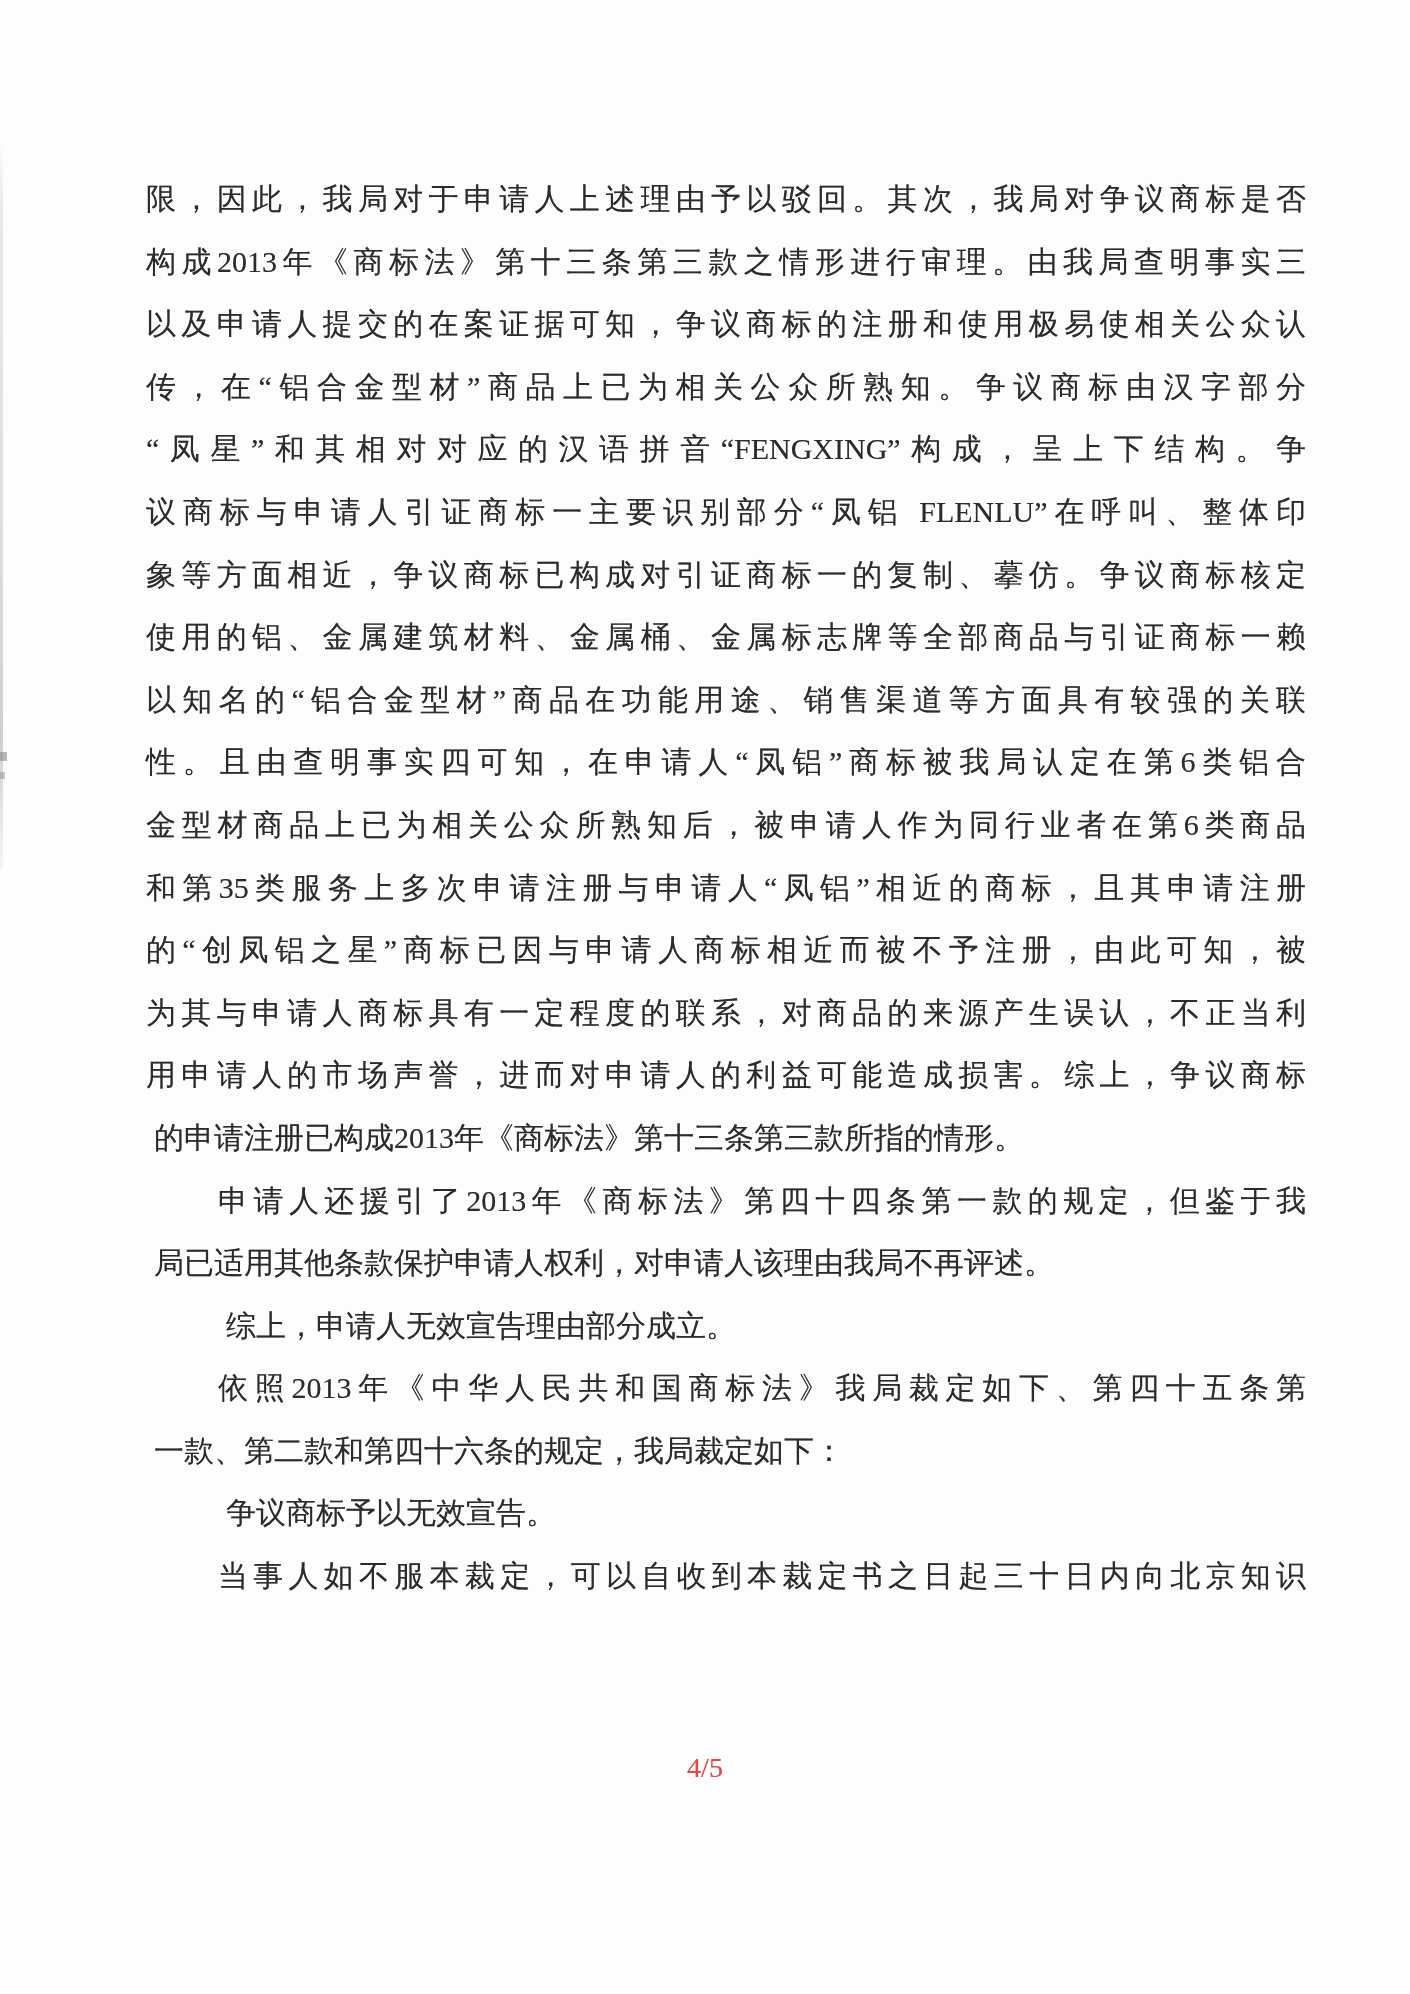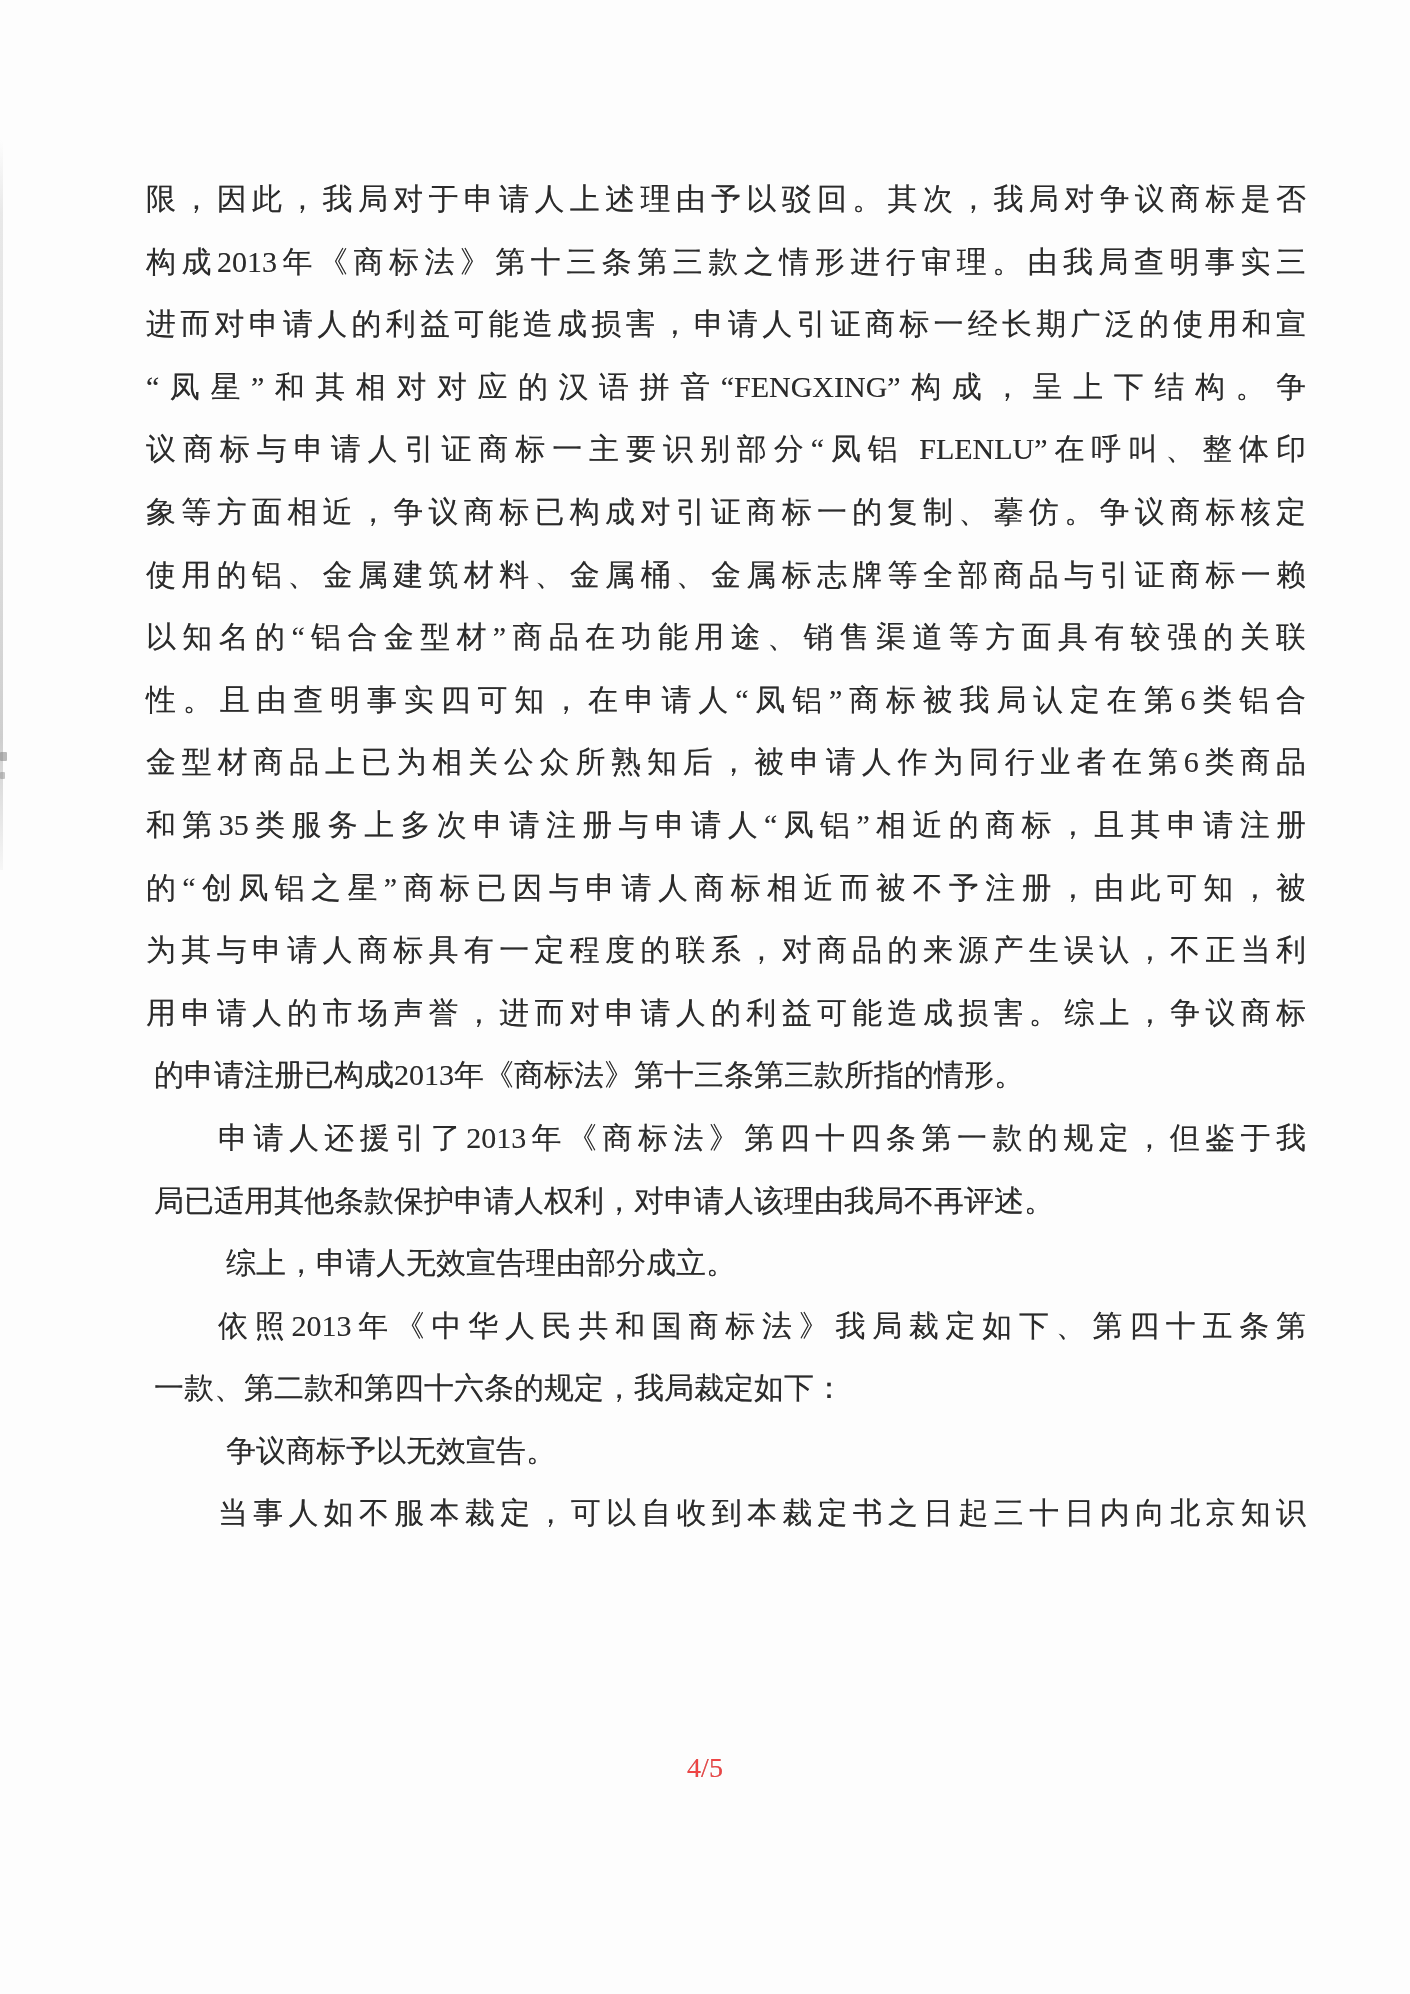--- a/index.html
+++ b/index.html
@@ -94,21 +94,22 @@
 <body>
 
 <div class="page">
   <div class="scan-edge"></div>
   <div class="scan-speck-1"></div>
   <div class="scan-speck-2"></div>
 
   <div class="doc-body">
       <div class="text-line">限，因此，我局对于申请人上述理由予以驳回。其次，我局对争议商标是否</div>
       <div class="text-line">构成2013年《商标法》第十三条第三款之情形进行审理。由我局查明事实三</div>
-      <div class="text-line">进而对申请人的利益可能造成损害，申请人引证商标一经长期广泛的使用和宣</div>
+      <div class="text-line">以及申请人提交的在案证据可知，争议商标的注册和使用极易使相关公众认</div>
+      <div class="text-line">传，在“铝合金型材”商品上已为相关公众所熟知。争议商标由汉字部分</div>
       <div class="text-line">“凤星”和其相对对应的汉语拼音“FENGXING”构成，呈上下结构。争</div>
       <div class="text-line">议商标与申请人引证商标一主要识别部分“凤铝 FLENLU”在呼叫、整体印</div>
       <div class="text-line">象等方面相近，争议商标已构成对引证商标一的复制、摹仿。争议商标核定</div>
       <div class="text-line">使用的铝、金属建筑材料、金属桶、金属标志牌等全部商品与引证商标一赖</div>
       <div class="text-line">以知名的“铝合金型材”商品在功能用途、销售渠道等方面具有较强的关联</div>
       <div class="text-line">性。且由查明事实四可知，在申请人“凤铝”商标被我局认定在第6类铝合</div>
       <div class="text-line">金型材商品上已为相关公众所熟知后，被申请人作为同行业者在第6类商品</div>
       <div class="text-line">和第35类服务上多次申请注册与申请人“凤铝”相近的商标，且其申请注册</div>
       <div class="text-line">的“创凤铝之星”商标已因与申请人商标相近而被不予注册，由此可知，被</div>
       <div class="text-line">为其与申请人商标具有一定程度的联系，对商品的来源产生误认，不正当利</div>

